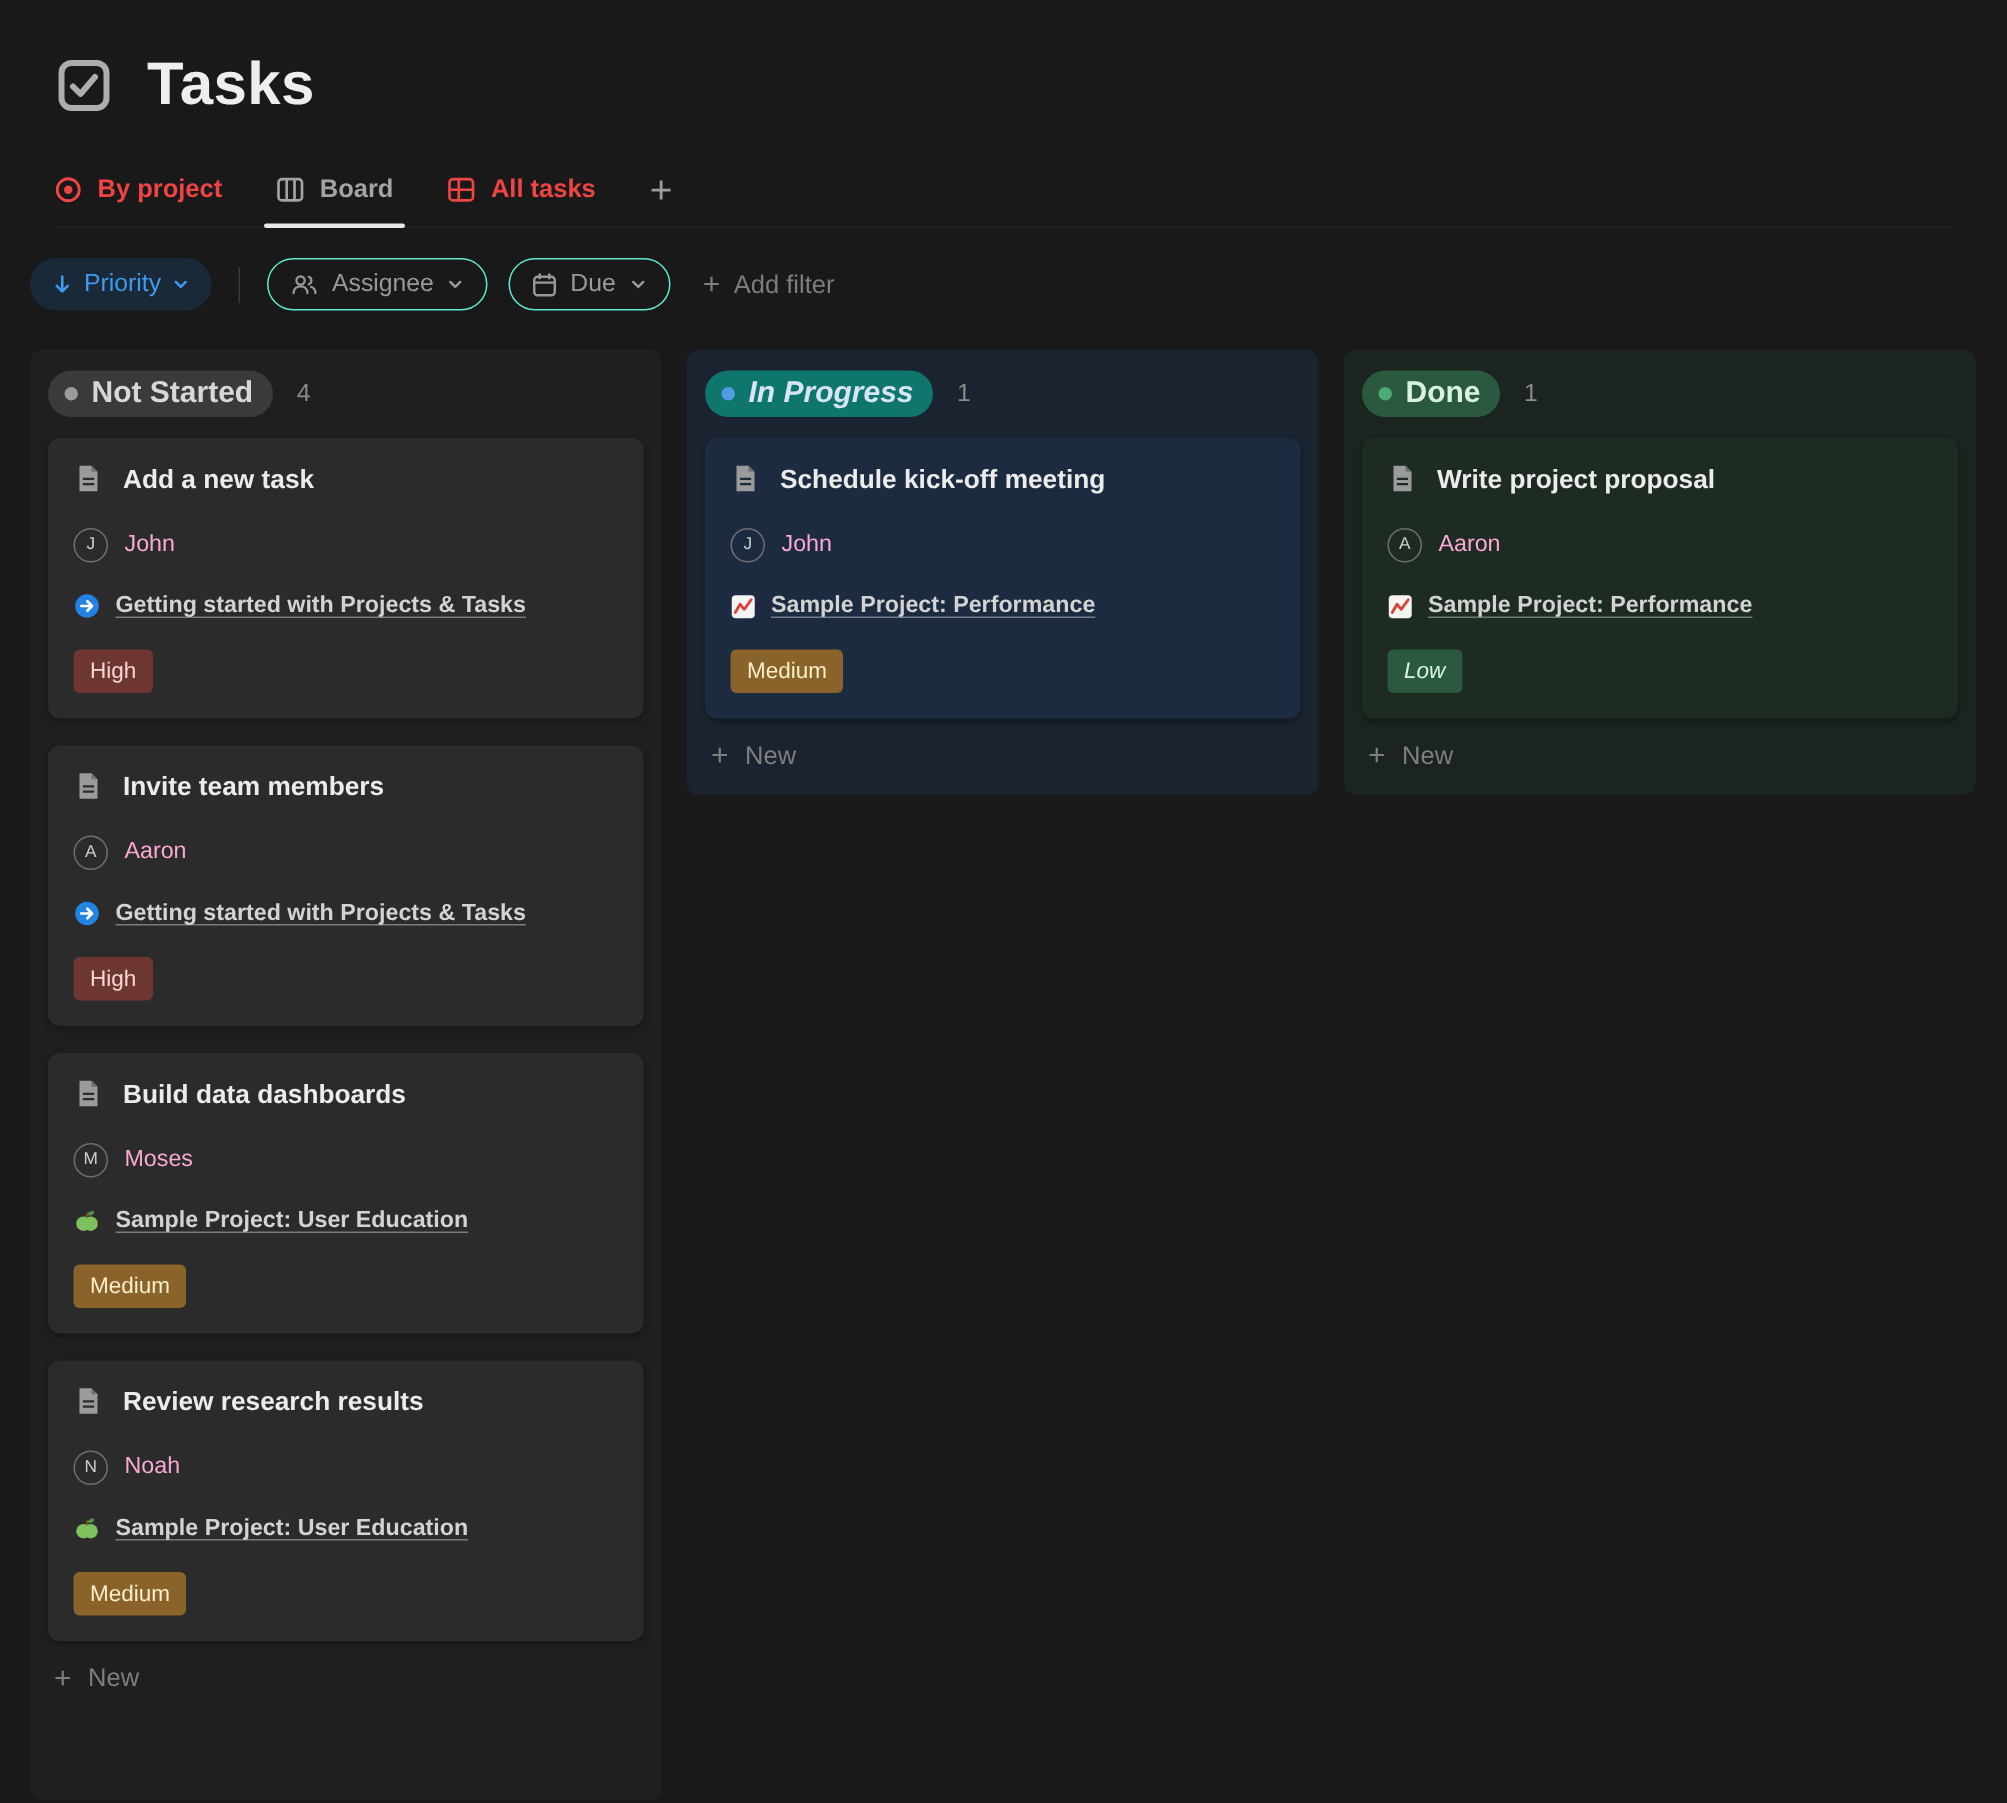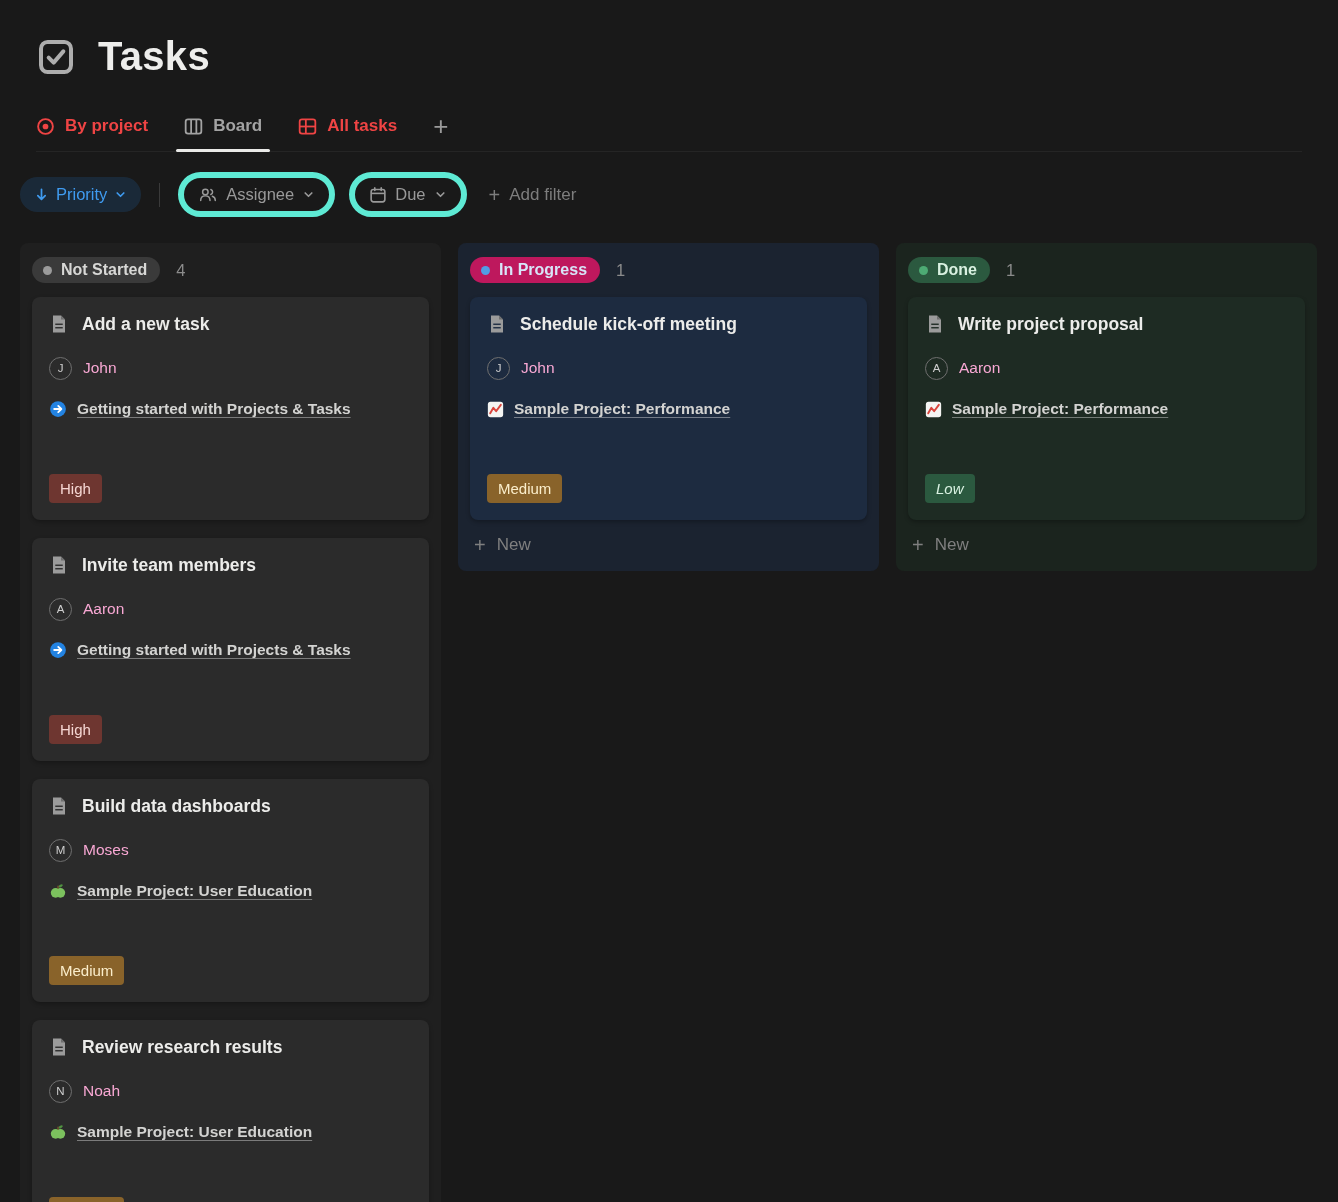--- a/index.html
+++ b/index.html
@@ -20,35 +20,35 @@
   .tab { display:flex; align-items:center; gap:10px; color:#ef4444; font-weight:700; font-size:17px; padding-bottom:15px; cursor:pointer; position:relative; }
   .tab .tab-icon { display:inline-flex; color:inherit; }
   .tab.active { color:#a3a3a3; }
   .tab.active::after { content:""; position:absolute; left:-8px; right:-8px; bottom:-1px; height:3px; background:#e9e9e7; border-radius:2px; }
   .tab-add { color:#9b9b9b; font-size:26px; font-weight:400; padding-bottom:12px; cursor:pointer; line-height:1; }
 
   
   .filter-bar { display:flex; align-items:center; gap:14px; padding:20px 4px 0 20px; }
   .sort-pill { display:inline-flex; align-items:center; gap:8px; background:rgba(35,131,226,.16); color:#3f9bf0; border:none; border-radius:999px; padding:8px 15px; font-size:16.5px; font-weight:500; font-family:inherit; cursor:pointer; }
   .vdiv { width:1px; height:24px; background:#3a3a3a; margin:0 4px; }
-  .filter-pill { display:inline-flex; align-items:center; gap:9px; background:transparent; border:6px solid #5eead4; color:#999999; border-radius:999px; padding:7px 15px; font-size:16.5px; font-family:inherit; cursor:pointer; }
+  .filter-pill { display:inline-flex; align-items:center; gap:9px; background:transparent; border:1px solid #5eead4; color:#999999; border-radius:999px; padding:7px 15px; font-size:16.5px; font-family:inherit; cursor:pointer; }
   .add-filter { display:inline-flex; align-items:center; gap:9px; background:none; border:none; color:#7d7d7d; font-size:17px; font-family:inherit; margin-left:8px; cursor:pointer; }
   .plus-glyph { font-size:20px; line-height:1; font-weight:400; }
 
   
   .board { display:flex; align-items:flex-start; gap:17px; padding:26px 20px 0 20px; }
   .column { width:421px; border-radius:8px; padding-bottom:6px; }
   .col-gray  { background:#1f1f1f; min-height:967px; }
   .col-blue  { background:#1b2330; }
   .col-green { background:#1b241e; }
 
   .col-head { display:flex; align-items:center; gap:16px; padding:14px 14px 14px 12px; }
-  .status-pill { display:inline-flex; align-items:center; gap:9px; border-radius:999px; padding:4px 13px 4px 11px; font-size:16px; font-weight:700; cursor:pointer; }
+  .status-pill { display:inline-flex; align-items:center; gap:9px; border-radius:999px; padding:4px 13px 4px 11px; font-size:20px; font-weight:700; cursor:pointer; }
   .pill-gray  { background:#3a3a3a; color:#d8d8d6; }
-  .pill-blue  { background:#be185d; color:#d8e5f8; }
+  .pill-blue  { background:#0f766e; color:#d8e5f8;font-style:italic; }
   .pill-green { background:#2b593f; color:#d9f1e1; }
   .dot { width:9px; height:9px; border-radius:50%; display:inline-block; }
   .dot-gray  { background:#9b9b9b; }
   .dot-blue  { background:#529ce4; }
   .dot-green { background:#4dab74; }
   .count { color:#8b8b8b; font-size:16.5px; font-weight:500; }
 
   .cards { display:flex; flex-direction:column; gap:18px; padding:0 12px; }
   .card { border-radius:8px; padding:15px 17px 17px 17px; box-shadow:0 2px 4px rgba(0,0,0,.28); cursor:pointer; }
   .col-gray  .card { background:#2b2b2b; }
@@ -60,21 +60,21 @@
   .card-title { font-size:17.5px; font-weight:700; color:#ececea; line-height:24px; }
 
   .card-assignee { display:flex; align-items:center; gap:11px; margin-bottom:18px; }
   .avatar { width:23px; height:23px; border-radius:50%; border:1px solid #6f6f6f; color:#cfcfcf; font-size:11.5px; display:inline-flex; align-items:center; justify-content:center; flex:0 0 auto; }
   .assignee-name { color:#f9a8d4; font-size:15.5px; line-height:24px; }
 
   .card-project { display:flex; align-items:center; gap:10px; margin-bottom:18px; }
   .proj-icon { display:inline-flex; flex:0 0 auto; }
   .project-link { color:#d3d3d1; font-size:15.5px; font-weight:700; line-height:22px; text-decoration:underline; text-decoration-color:rgba(255,255,255,.38); text-underline-offset:3px; cursor:pointer; }
 
-  .tag { display:inline-block; padding:4px 11px; border-radius:4px; font-size:15px; font-weight:500; line-height:21px;margin-top:36px; }
+  .tag { display:inline-block; padding:4px 11px; border-radius:4px; font-size:15px; font-weight:500; line-height:21px; }
   .tag-red    { background:#6e3630; color:#f5d6d2; }
   .tag-yellow { background:#89632a; color:#fbeecb; }
   .tag-green  { background:#2b593f; color:#d9f2e2;font-style:italic; }
 
   .new-row { display:flex; align-items:center; gap:11px; color:#7f7f7f; font-size:17px; padding:15px 16px 10px 16px; cursor:pointer; }
 </style>
 </head>
 <body>
 
 <div class="header">

